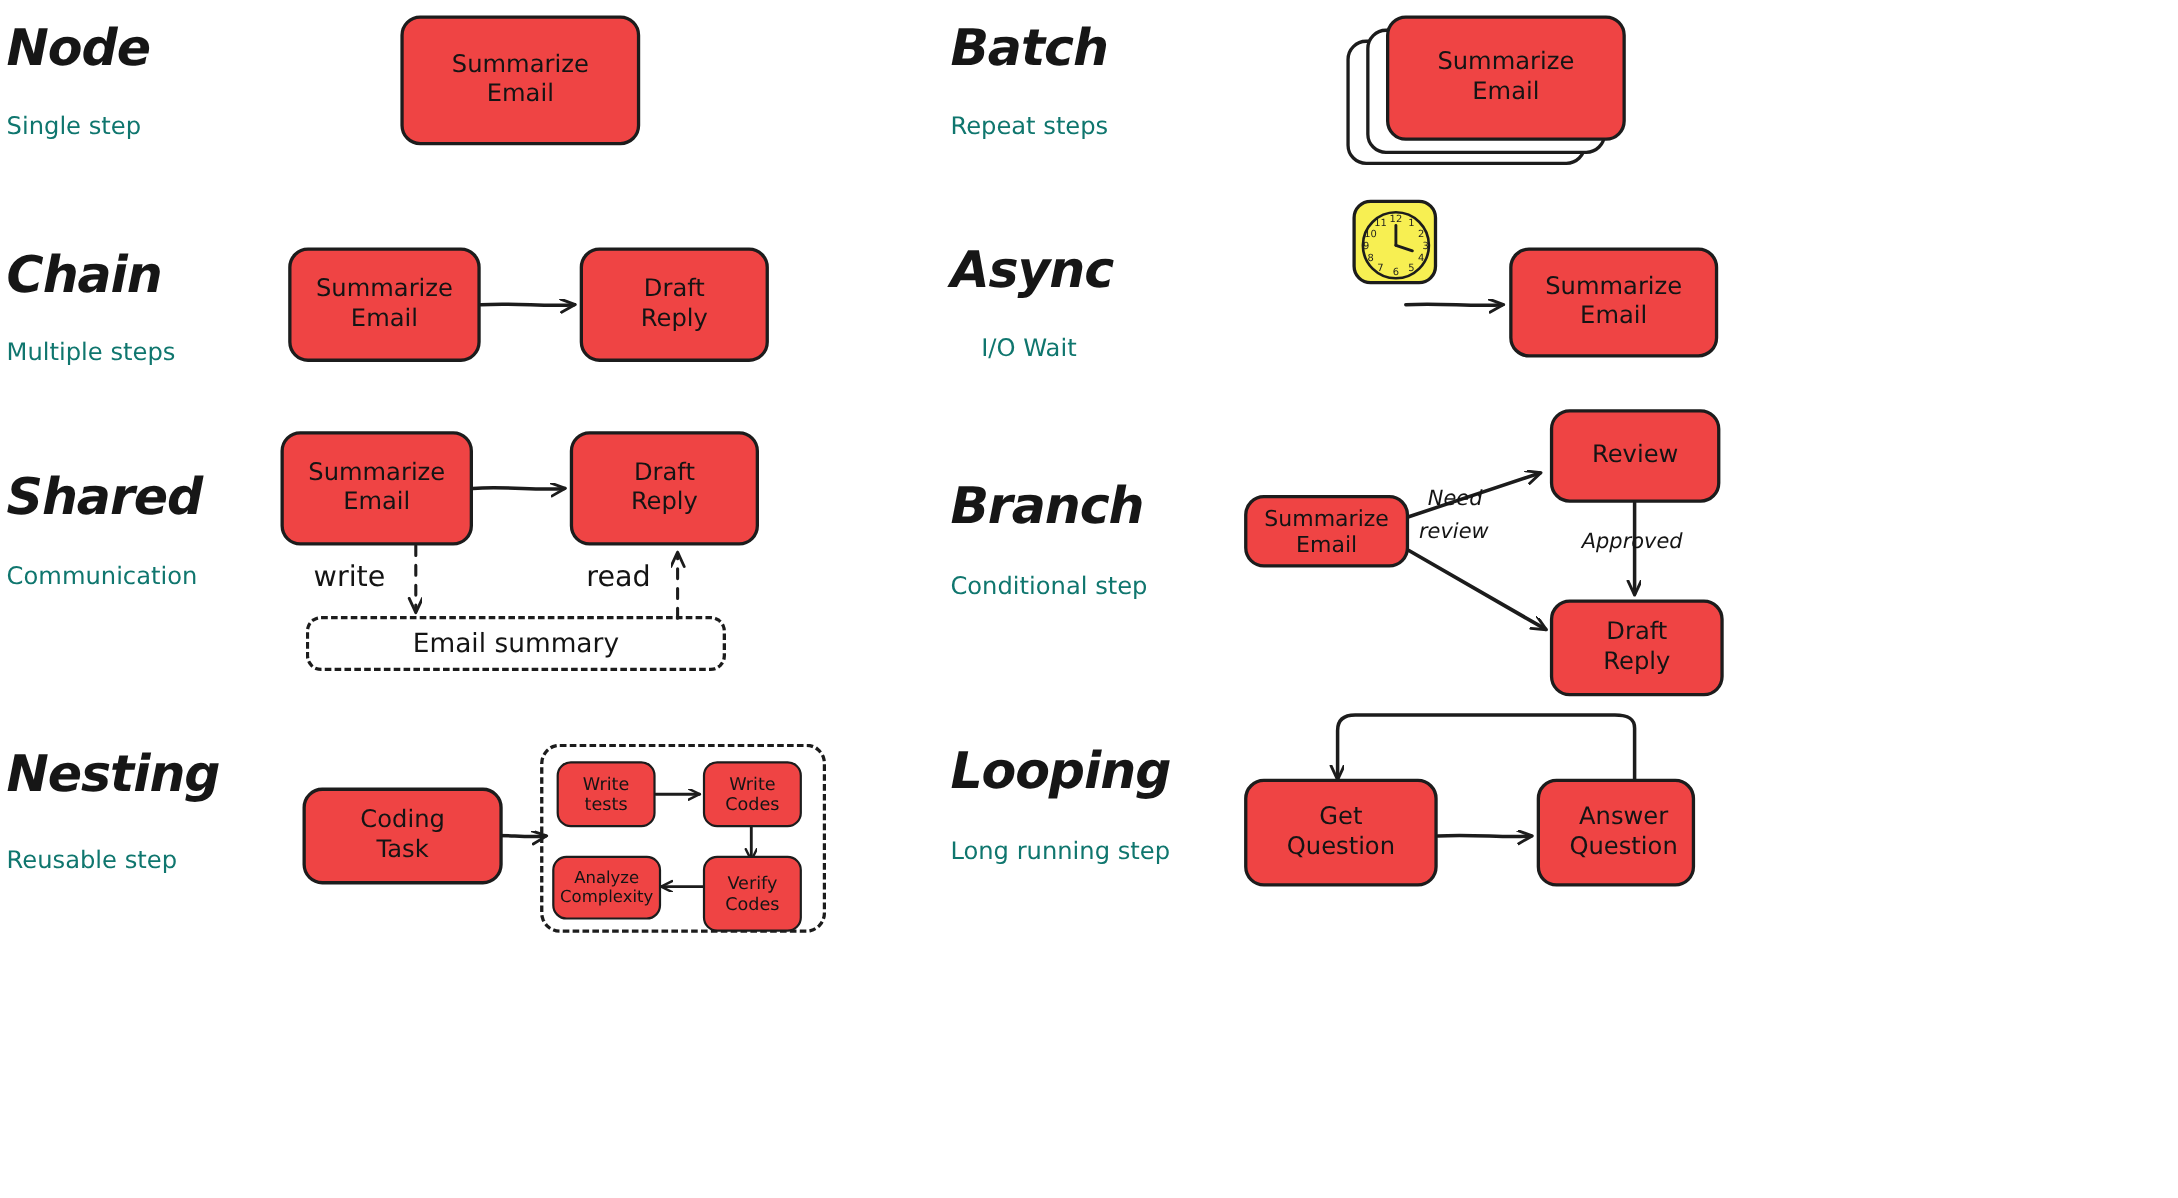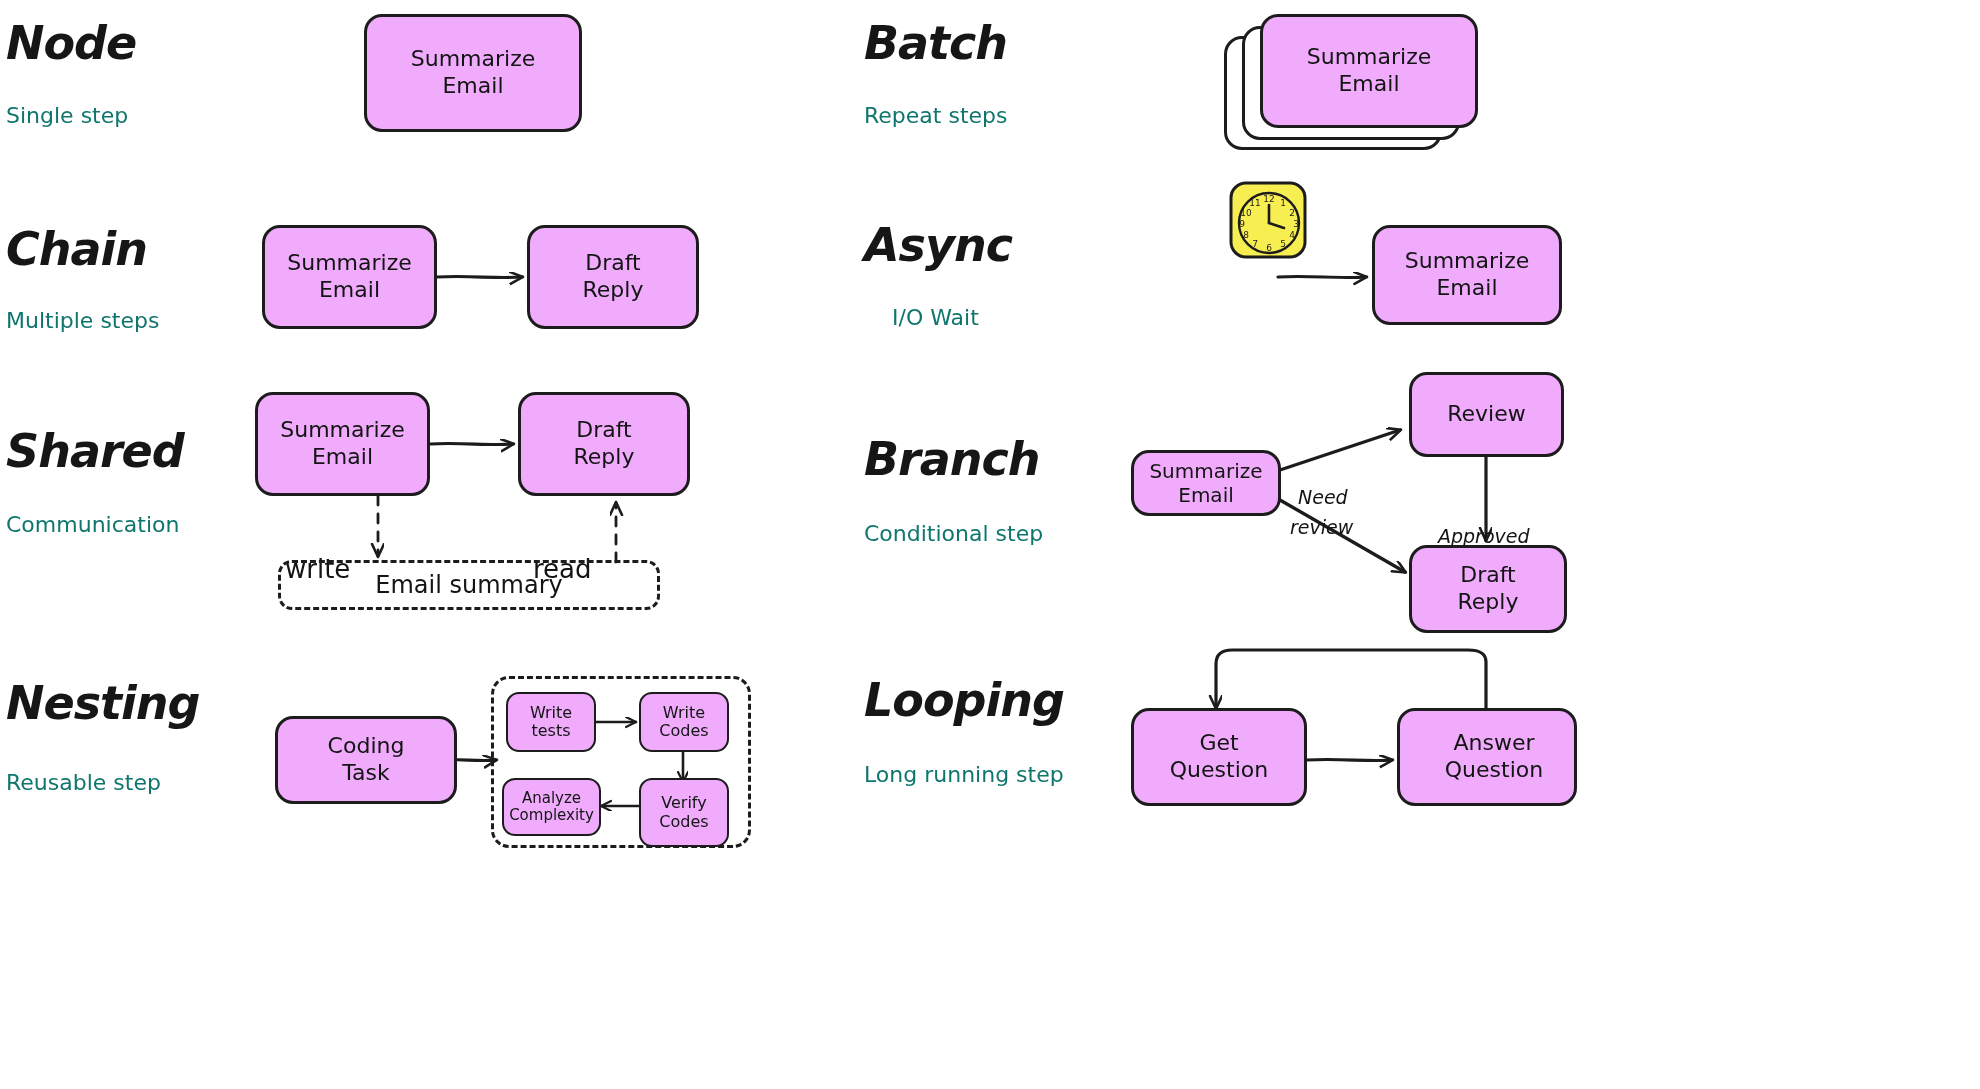--- a/index.html
+++ b/index.html
@@ -9,33 +9,33 @@
   svg.layer{position:absolute;left:0;top:0;width:1980px;height:1089px;overflow:visible;}
 
   .row-title{position:absolute;font-family:"DejaVu Sans",sans-serif;
              font-weight:700;font-style:italic;font-size:46px;letter-spacing:-1px;
              color:#161616;white-space:nowrap;}
   .row-sub{position:absolute;font-family:"DejaVu Sans",sans-serif;
            font-size:22px;color:#0f766e;white-space:nowrap;}
 
   .nodebox{position:absolute;box-sizing:border-box;display:flex;
            align-items:center;justify-content:center;text-align:center;
-           border:3px solid #1c1c1c;border-radius:18px;background:#f0abfc;
+           border:3px solid #1c1c1c;border-radius:18px;background:#ef4444;
            font-family:"DejaVu Sans",sans-serif;font-size:22px;line-height:1.22;
            color:#141414;padding:4px 6px;}
   .nodebox.small{font-size:16px;border-width:2.5px;border-radius:13px;line-height:1.15;}
   .nodebox.ghost{background:#fff;z-index:1;}
   .dashbox{position:absolute;box-sizing:border-box;
            border:3px dashed #1c1c1c;border-radius:14px;background:transparent;
            display:flex;align-items:center;justify-content:center;
            font-family:"DejaVu Sans",sans-serif;font-size:24px;color:#141414;}
   .dashgroup{position:absolute;box-sizing:border-box;
              border:3px dashed #1c1c1c;border-radius:18px;background:transparent;}
   .edgelabel{position:absolute;font-family:"DejaVu Sans",sans-serif;
-             font-size:21px;color:#141414;white-space:nowrap;margin-top:44px;}
+             font-size:21px;color:#141414;white-space:nowrap;}
   .edgelabel.sm{font-size:19px;font-style:italic;}
   .clockwrap{position:absolute;z-index:6;}
 </style>
 </head>
 <body>
 
 <div class="canvas">
 
   <svg class="layer">
     <defs>
@@ -190,18 +190,18 @@
     <span style="white-space:pre-line">Analyze
 Complexity</span>
   </div>
 
   <div class="row-title" style="left:864px;top:673px;">Looping</div>
   <div class="row-sub" style="left:864px;top:762px;">Long running step</div>
   <div class="nodebox" style="left:1131px;top:708px;width:176px;height:98px;">
     <span style="white-space:pre-line">Get
 Question</span>
   </div>
-  <div class="nodebox" style="left:1397px;top:708px;width:180px;height:98px;padding-left:20px;">
+  <div class="nodebox" style="left:1397px;top:708px;width:144px;height:98px;padding-left:20px;">
     <span style="white-space:pre-line">Answer
 Question</span>
   </div>
 
 </div>
 
 </body></html>

